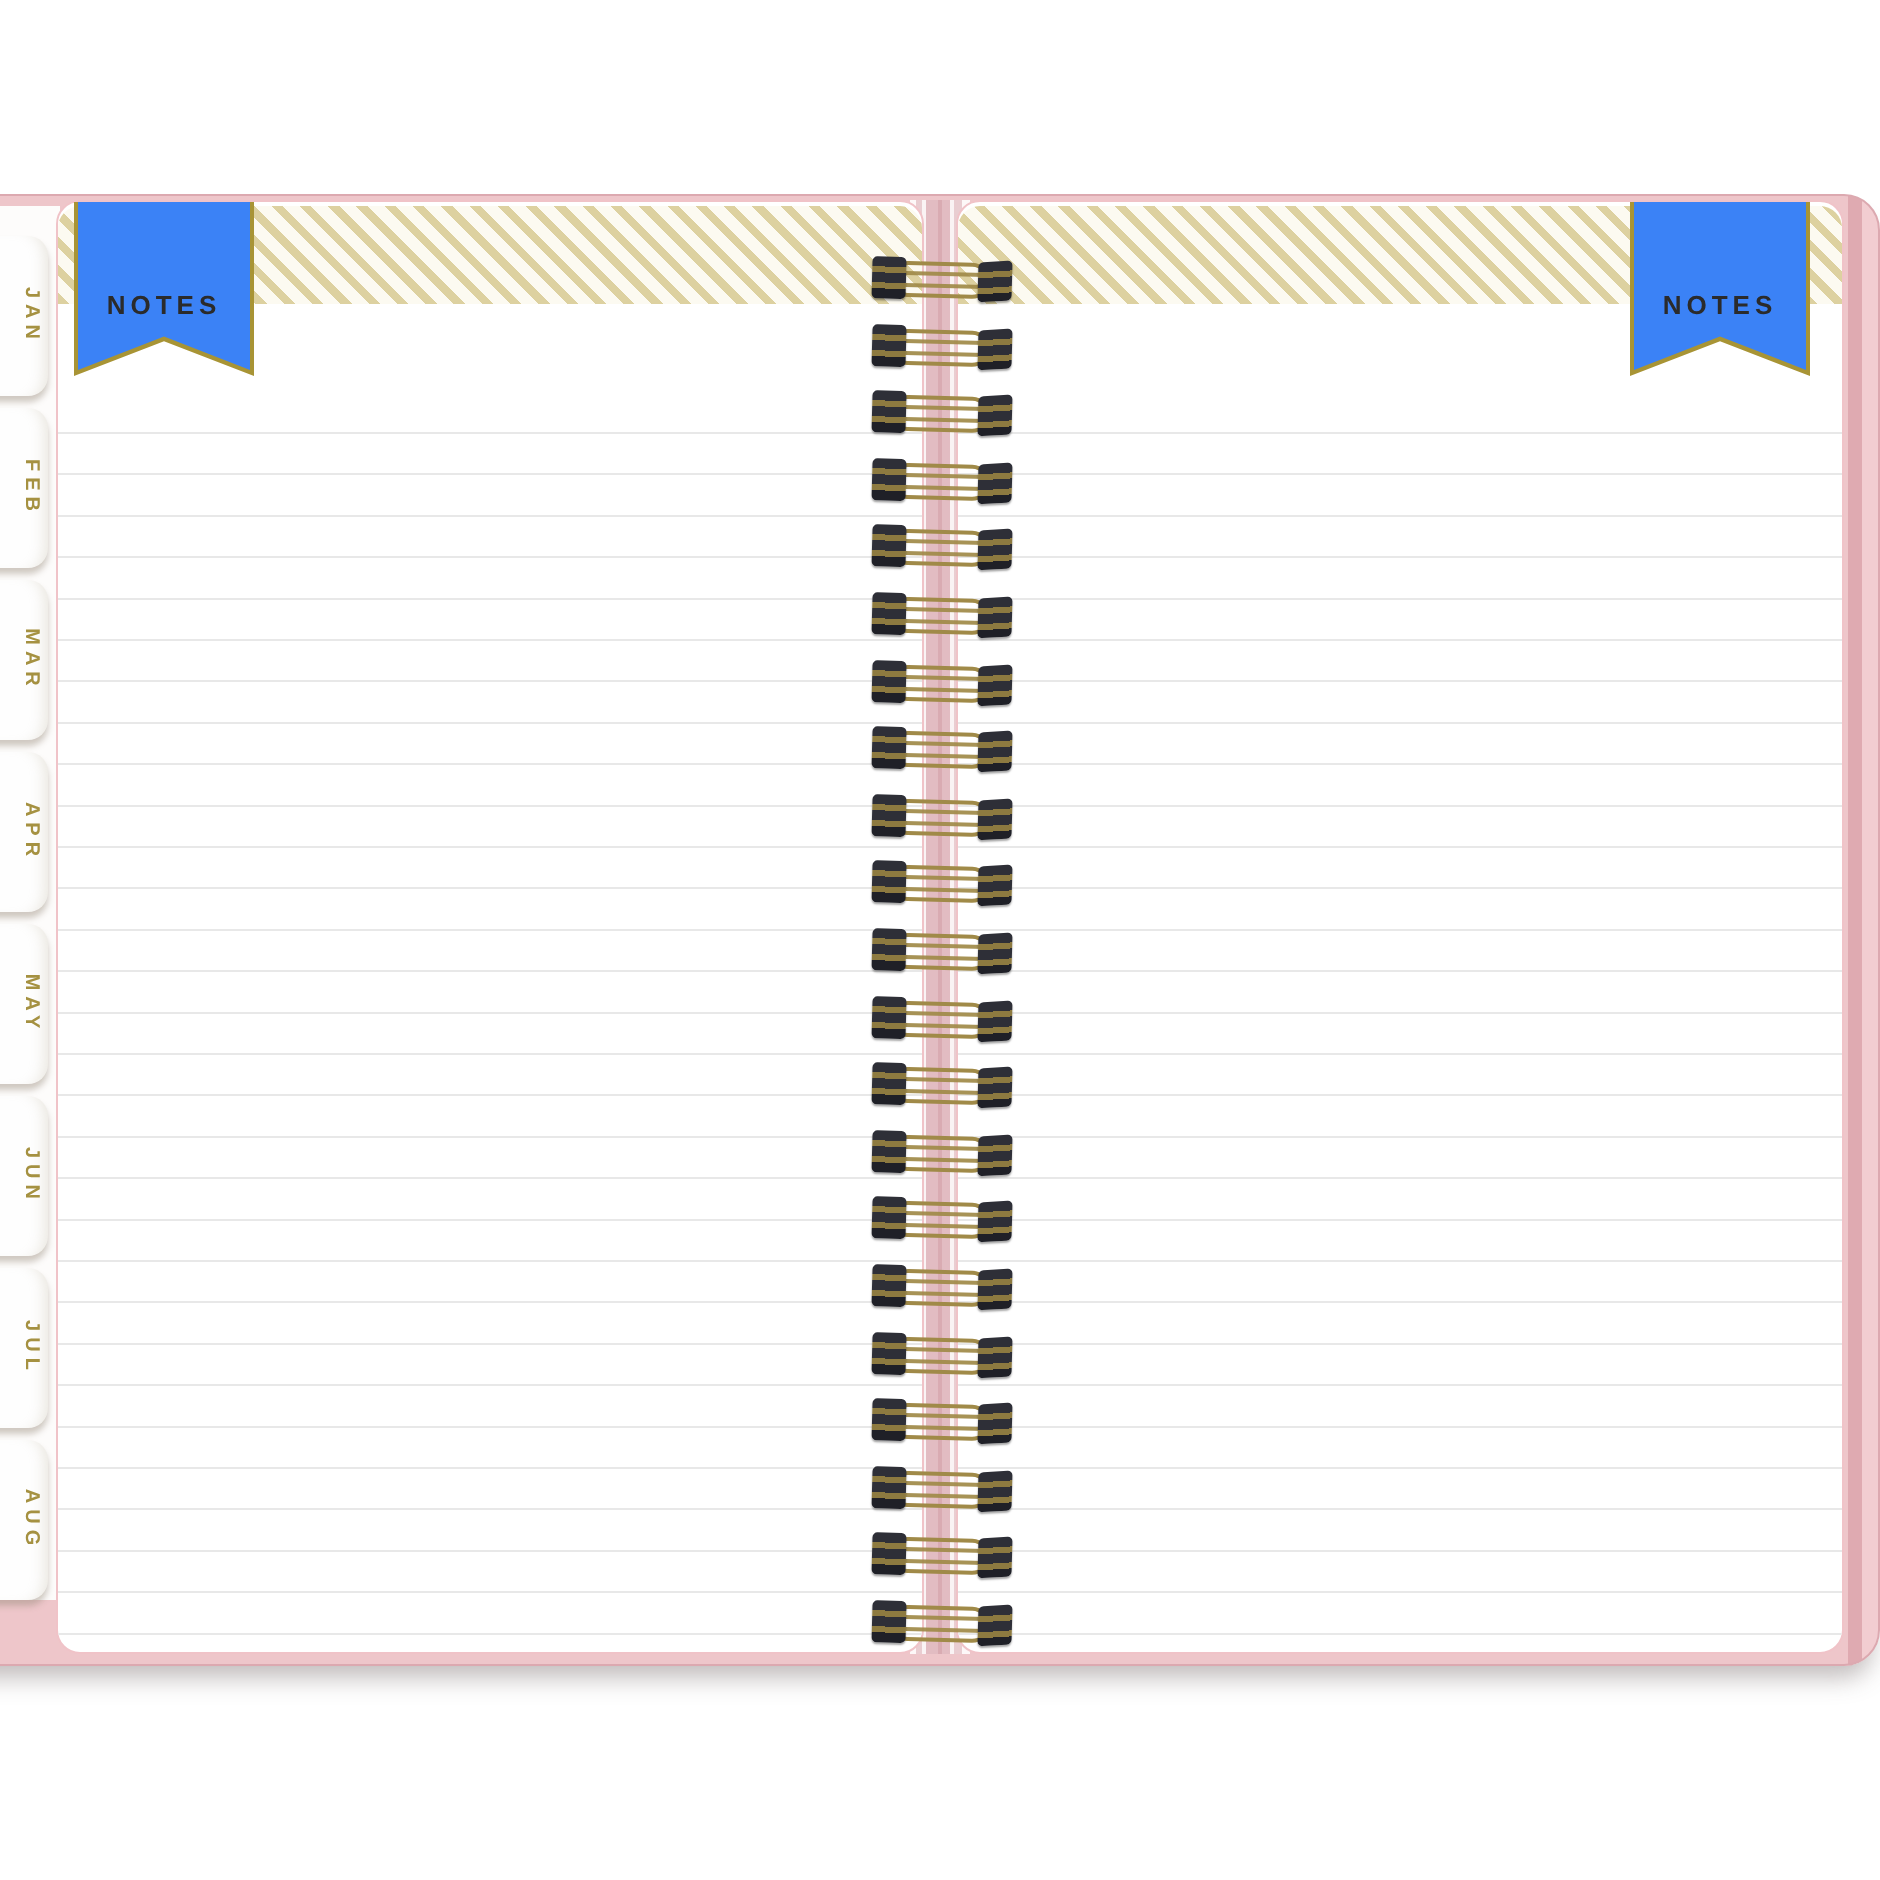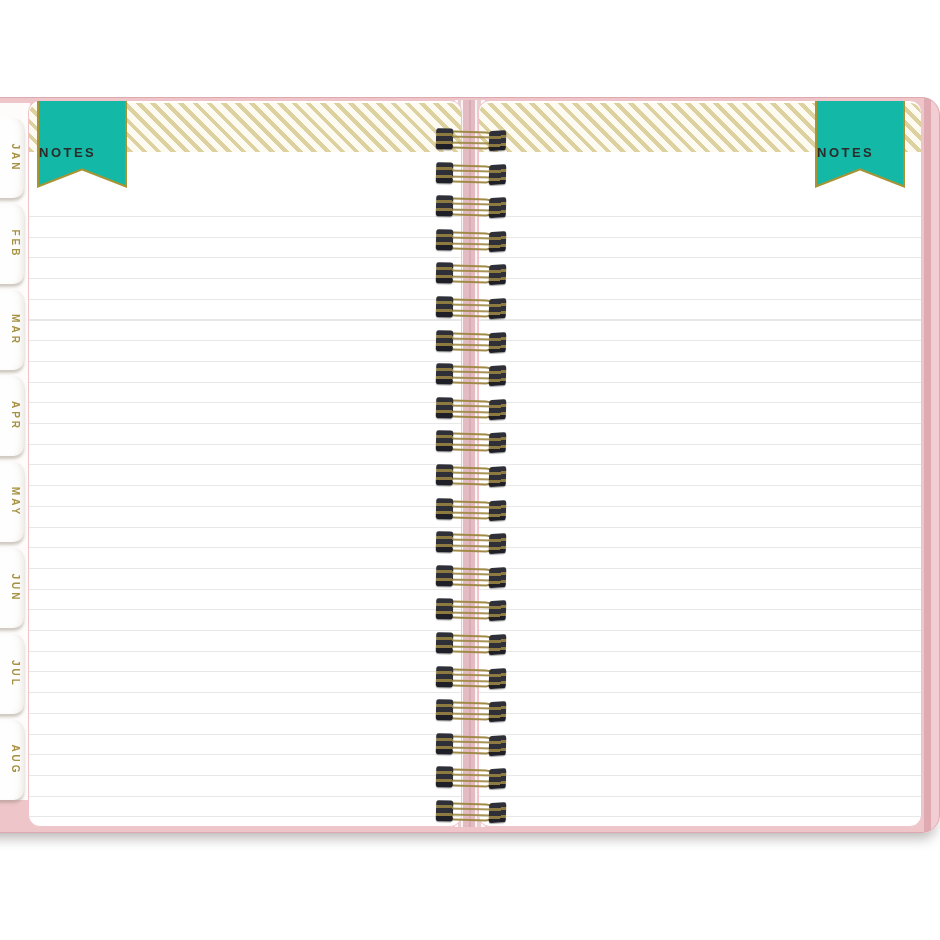--- a/index.html
+++ b/index.html
@@ -62,21 +62,21 @@
   
   .banner {
     position:absolute; top:1px; width:90px; height:87px; z-index:5;
     background:var(--banner-border-gold);
     -webkit-clip-path:polygon(0 0,100% 0,100% 100%,50% 80%,0 100%);
     clip-path:polygon(0 0,100% 0,100% 100%,50% 80%,0 100%);
   }
   .banner-left  { left:9px; }
   .banner-inner {
     position:absolute; left:2px; right:2px; top:0; bottom:3px;
-    background:#14b8a6; 
+    background:#3b82f6; text-align:center;
     -webkit-clip-path:polygon(0 0,100% 0,100% 100%,50% 80%,0 100%);
     clip-path:polygon(0 0,100% 0,100% 100%,50% 80%,0 100%);
   }
   .banner-text {
     display:inline-block; margin-top:44px;
     font-size:13px; font-weight:bold; letter-spacing:2.5px;
     color:var(--banner-text);
   }
   
   .coil {

